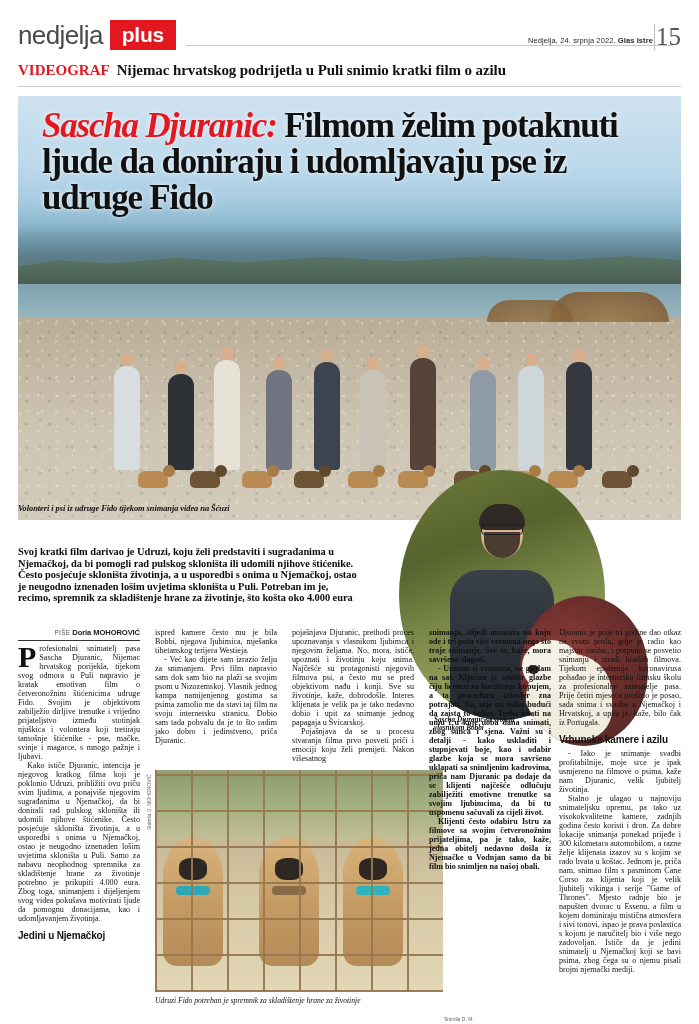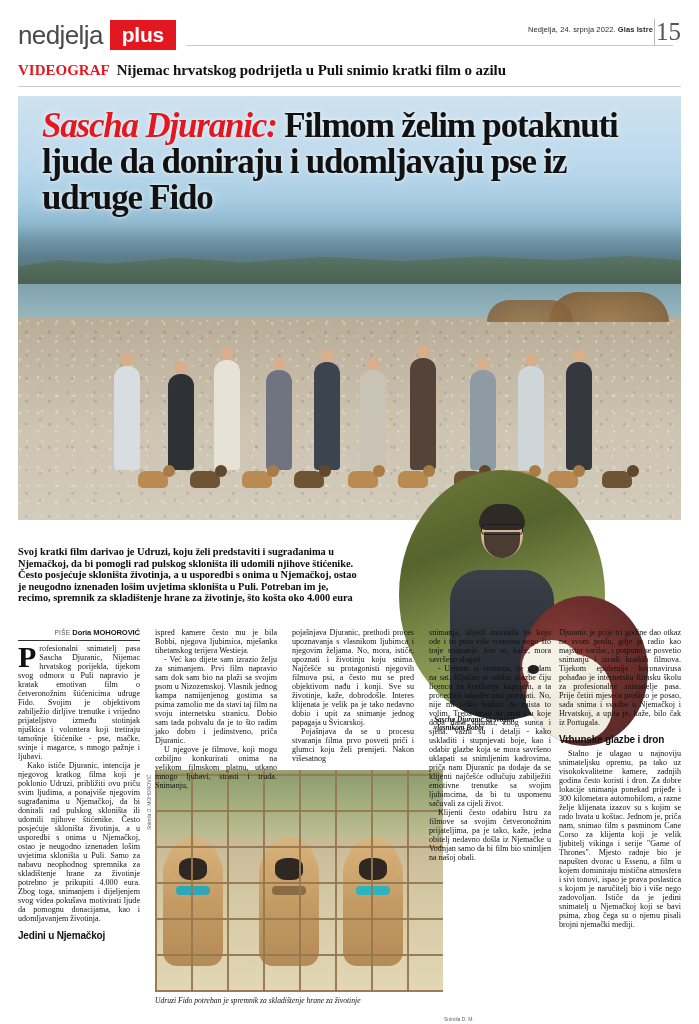--- a/index.html
+++ b/index.html
@@ -32,21 +32,21 @@
     background:#e3171f;color:#ffffff;
     font-family:"Liberation Sans", sans-serif;
     font-weight:700;font-size:21px;
     padding:4px 12px 5px 12px;line-height:1;letter-spacing:-0.3px;
   }
   .masthead-rule{
     flex:1;height:1px;background:#c9c9c9;margin:0 0 0 10px;position:relative;top:10px;
   }
   .masthead-right{
     position:absolute;right:18px;top:14px;
-    display:flex;align-items:center;gap:1px;height:36px;
+    display:flex;align-items:flex-end;gap:1px;height:36px;
   }
   .mh-date{
     font-family:"Liberation Sans", sans-serif;
     font-size:7.5px;color:#2b2b2b;letter-spacing:0.1px;
     padding-bottom:5px;white-space:nowrap;
   }
   .mh-date b{font-weight:700;}
   .mh-div{width:1px;height:26px;background:#b9b9b9;}
   .mh-page{
     font-family:"Liberation Serif", serif;
@@ -171,21 +171,21 @@
     position:absolute;top:0;width:122px;
     font-family:"Liberation Serif", serif;
     font-size:8.1px;line-height:9.0px;color:#121212;
     text-align:justify;hyphens:auto;
   }
   .col p{margin:0 0 0 0;text-indent:9px;}
   .col p.noind{text-indent:0;}
   .c1{left:0;}
   .c2{left:137px;}
   .c3{left:274px;}
-  .c4{left:411px;}
+  .c4{left:411px;font-weight:bold;}
   .c5{left:541px;width:122px;}
 
   .byline{
     text-align:right;font-family:"Liberation Sans", sans-serif;
     font-size:7.6px;color:#1a1a1a;margin-bottom:3px;
     border-bottom:1.2px solid #333;padding-bottom:3px;letter-spacing:-0.1px;
   }
   .byline .pise{font-size:6.4px;color:#555;letter-spacing:0.3px;}
   .byline b{font-weight:700;}
 
@@ -388,20 +388,21 @@
         <div class="dog" style="left:530px;"></div>
         <div class="dog dark" style="left:584px;"></div>
       </div>
     </div>
   </div>
 
   <div class="headline">
     <span class="name">Sascha Djuranic:</span><span> Filmom želim potaknuti ljude da doniraju i udomljavaju pse iz udruge Fido</span>
   </div>
 
+  <div class="hero-caption">Volonteri i psi iz udruge Fido tijekom snimanja videa na Šćuzi</div>
 
   <div class="lead">Svoj kratki film darivao je Udruzi, koju želi predstaviti i sugrađanima u Njemačkoj, da bi pomogli rad pulskog skloništa ili udomili njihove štićenike. Često posjećuje skloništa životinja, a u usporedbi s onima u Njemačkoj, ostao je neugodno iznenađen lošim uvjetima skloništa u Puli. Potreban im je, recimo, spremnik za skladištenje hrane za životinje, što košta oko 4.000 eura</div>
 
   <div class="photo-portrait">
     <div class="pp-man"></div>
     <div class="pp-head"></div>
     <div class="pp-hair"></div>
     <div class="pp-beard"></div>
     <div class="pp-glasses"></div>
     <div class="pp-cam"></div>
@@ -446,34 +447,34 @@
         <b>Doria MOHOROVIĆ</b>
       </div>
       <p class="noind dropcap-para"><span class="dropcap">P</span><span>rofesionalni snimatelj pasa Sascha Djuranic, Nijemac hrvatskog porijekla, tijekom svog odmora u Puli napravio je kratak emotivan film o četveronožnim štićenicima udruge Fido. Svojim je objektivom zabilježio dirljive trenutke i vrijedno prijateljstvo između stotinjak njuškica i volontera koji tretiraju tamošnje štićenike - pse, mačke, svinje i magarce, s mnogo pažnje i ljubavi.</span></p>
       <p>Kako ističe Djuranic, intencija je njegovog kratkog filma koji je poklonio Udruzi, približiti ovu priču svim ljudima, a ponajviše njegovim sugrađanima u Njemačkoj, da bi donirali rad pulskog skloništa ili udomili njihove štićenike. Često posjećuje skloništa životinja, a u usporedbi s onima u Njemačkoj, ostao je neugodno iznenaden lošim uvjetima skloništa u Puli. Samo za nabavu neophodnog spremnika za skladištenje hrane za životinje potrebno je prikupiti 4.000 eura. Zbog toga, snimanjem i dijeljenjem svog videa pokušava motivirati ljude da pomognu donacijama, kao i udomljavanjem životinja.</p>
       <div class="subhead">Jedini u Njemačkoj</div>
     </div>
 
     <div class="col c2">
       <p class="noind">ispred kamere često mu je bila Bobbi, njegova ljubimica, mješanka tibetanskog terijera Westieja.</p>
       <p>- Već kao dijete sam izrazio želju za snimanjem. Prvi film napravio sam dok sam bio na plaži sa svojim psom u Nizozemskoj. Vlasnik jednog kampa namijenjenog gostima sa psima zamolio me da stavi taj film na svoju internetsku stranicu. Dobio sam tada pohvalu da je to što radim jako dobro i jedinstveno, priča Djuranic.</p>
-      <p>U njegove je filmove, koji mogu ozbiljno konkurirati onima na velikom filmskom platnu, utkano mnogo ljubavi, strasti i truda. Snimanju,</p>
     </div>
 
     <div class="col c3">
       <p class="noind">pojašnjava Djuranic, prethodi proces upoznavanja s vlasnikom ljubimca i njegovim željama. No, mora, ističe, upoznati i životinju koju snima. Najčešće su protagonisti njegovih filmova psi, a često mu se pred objektivom nađu i konji. Sve su životinje, kaže, dobrodošle. Interes klijenata je velik pa je tako nedavno dobio i upit za snimanje jednog papagaja u Švicarskoj.</p>
-      <p>Pojašnjava da se u procesu stvaranja filma prvo posveti priči i glumci koju želi prenijeti. Nakon višesatnog</p>
+      <p>Pojašnjava da se u procesu stvaranja filma prvo posveti priči i emociji koju želi prenijeti. Nakon višesatnog</p>
     </div>
 
     <div class="col c4">
       <p class="noind">snimanja, slijedi montaža na koju ode i tri puta više vremena nego što traje snimanje. Sve se, kaže, mora savršeno slagati.</p>
       <p>- Uzmem si vremena, ne gledam na sat. Ključan je odabir glazbe čiju licencu za korištenje kupujem, a ta procedura također zna potrajati. No, nije mi teško budući da zaista to volim. Treba imati na umu i u koje doba dana snimati, zbog sunca i sjena. Važni su i detalji - kako uskladiti i stupnjevati boje, kao i odabir glazbe koja se mora savršeno uklapati sa snimljenim kadrovima, priča nam Djuranic pa dodaje da se klijenti najčešće odlučuju zabilježiti emotivne trenutke sa svojim ljubimcima, da bi tu uspomenu sačuvali za cijeli život.</p>
       <p>Klijenti često odabiru Istru za filmove sa svojim četveronožnim prijateljima, pa je tako, kaže, jedna obitelj nedavno došla iz Njemačke u Vodnjan samo da bi film bio snimljen na našoj obali.</p>
     </div>
 
     <div class="col c5">
       <p class="noind">Djuranic je prije tri godine dao otkaz na svom poslu, gdje je radio kao majstor varilac, i potpuno se posvetio snimanju i izradi kratkih filmova. Tijekom epidemije koronavirusa pohađao je internetsku filmsku školu za profesionalne snimatelje pasa. Prije četiri mjeseca proširio je posao, sada snima i svadbe u Njemačkoj i Hrvatskoj, a upita je, kaže, bilo čak iz Portugala.</p>
-      <div class="subhead">Vrhunske glazbe i dron</div>
+      <div class="subhead">Vrhunske kamere i azilu</div>
+      <p>- Iako je snimanje svadbi profitabilnije, moje srce je ipak usmjereno na filmove o psima, kaže nam Djuranic, velik ljubitelj životinja.</p>
       <p>Stalno je ulagao u najnoviju snimateljsku opremu, pa tako uz visokokvalitetne kamere, zadnjih godina često koristi i dron. Za dobre lokacije snimanja ponekad prijeđe i 300 kilometara automobilom, a razne želje klijenata izazov su s kojim se rado hvata u koštac. Jednom je, priča nam, snimao film s pasminom Cane Corso za klijenta koji je velik ljubitelj vikinga i serije "Game of Thrones". Mjesto radnje bio je napušten dvorac u Essenu, a film u kojem dominiraju mistična atmosfera i sivi tonovi, ispao je prava poslastica s kojom je naručitelj bio i više nego zadovoljan. Ističe da je jedini snimatelj u Njemačkoj koji se bavi psima, zbog čega su o njemu pisali brojni njemački mediji.</p>
     </div>
 
   </div>
 </div>
 
 </body></html>

